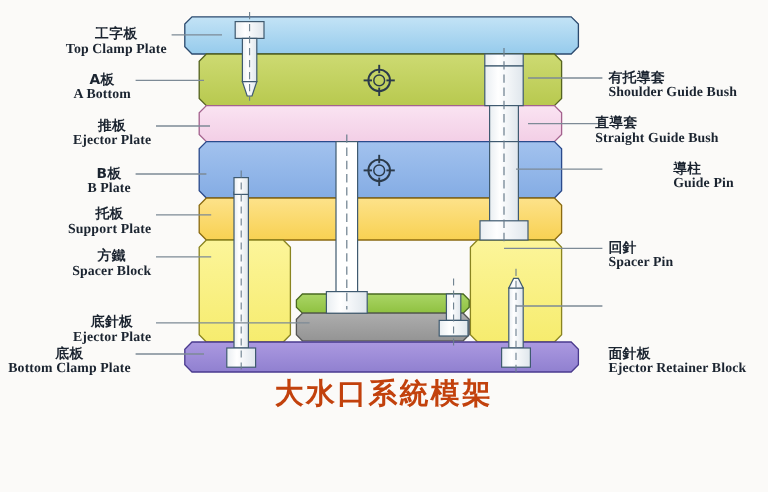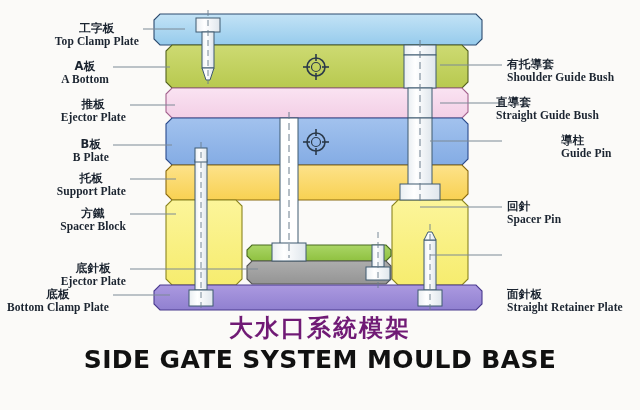--- a/index.html
+++ b/index.html
@@ -12,21 +12,21 @@
   .lbl .cn{font-weight:bold;font-size:11.5px;letter-spacing:.3px;
            font-family:"DejaVu Sans","Liberation Sans",sans-serif;}
   .lbl .en{font-weight:bold;font-size:11.5px;letter-spacing:.1px;
            font-family:"Liberation Serif","DejaVu Serif",serif;}
   .lbl.left{text-align:center;}
   .lbl.right{text-align:left;}
 
   
   #title-cn{position:absolute;left:0;right:0;top:312px;text-align:center;
             font-family:"DejaVu Sans","Liberation Sans",sans-serif;
-            font-weight:bold;font-size:24px;color:#701a75;letter-spacing:2px;}
+            font-weight:bold;font-size:24px;color:#c2410c;letter-spacing:2px;}
   #title-en{position:absolute;left:0;right:0;top:345px;text-align:center;
             font-family:"DejaVu Sans","Liberation Sans",sans-serif;
             font-weight:bold;font-size:25px;color:#111;letter-spacing:.4px;}
 
   
   #drawing{position:absolute;left:0;top:0;width:640px;height:410px;}
 </style>
 </head>
 <body>
 
@@ -160,21 +160,20 @@
         <line x1="420" x2="502" y1="207" y2="207" stroke="#7d8a96" stroke-width="1.1"></line>
         <line x1="430" x2="502" y1="255" y2="255" stroke="#7d8a96" stroke-width="1.1"></line>
       </g>
   </svg>
 
   <div id="left-labels"></div>
 
   <div id="right-labels"></div>
 
   <div id="title-cn">大水口系統模架</div>
-  <div id="title-en">SIDE GATE SYSTEM MOULD BASE</div>
 
 <div class="lbl left" style="right: 501px; top: 22px;">
       <div class="cn">工字板</div>
       <div class="en">Top Clamp Plate</div>
     </div>
     <div class="lbl left" style="right: 531px; top: 60px;">
       <div class="cn">A板</div>
       <div class="en">A Bottom</div>
     </div>
     <div class="lbl left" style="right: 514px; top: 98px;">
@@ -212,15 +211,15 @@
     <div class="lbl right" style="left: 525px; top: 134px; margin-left: 36px;">
       <div class="cn">導柱</div>
       <div class="en">Guide Pin</div>
     </div>
     <div class="lbl right" style="left: 507px; top: 200px;">
       <div class="cn">回針</div>
       <div class="en">Spacer Pin</div>
     </div>
     <div class="lbl right" style="left: 507px; top: 248px; margin-top: 40px;">
       <div class="cn">面針板</div>
-      <div class="en">Straight Retainer Plate</div>
+      <div class="en">Ejector Retainer Block</div>
     </div>
   </div>
 
 </body></html>

